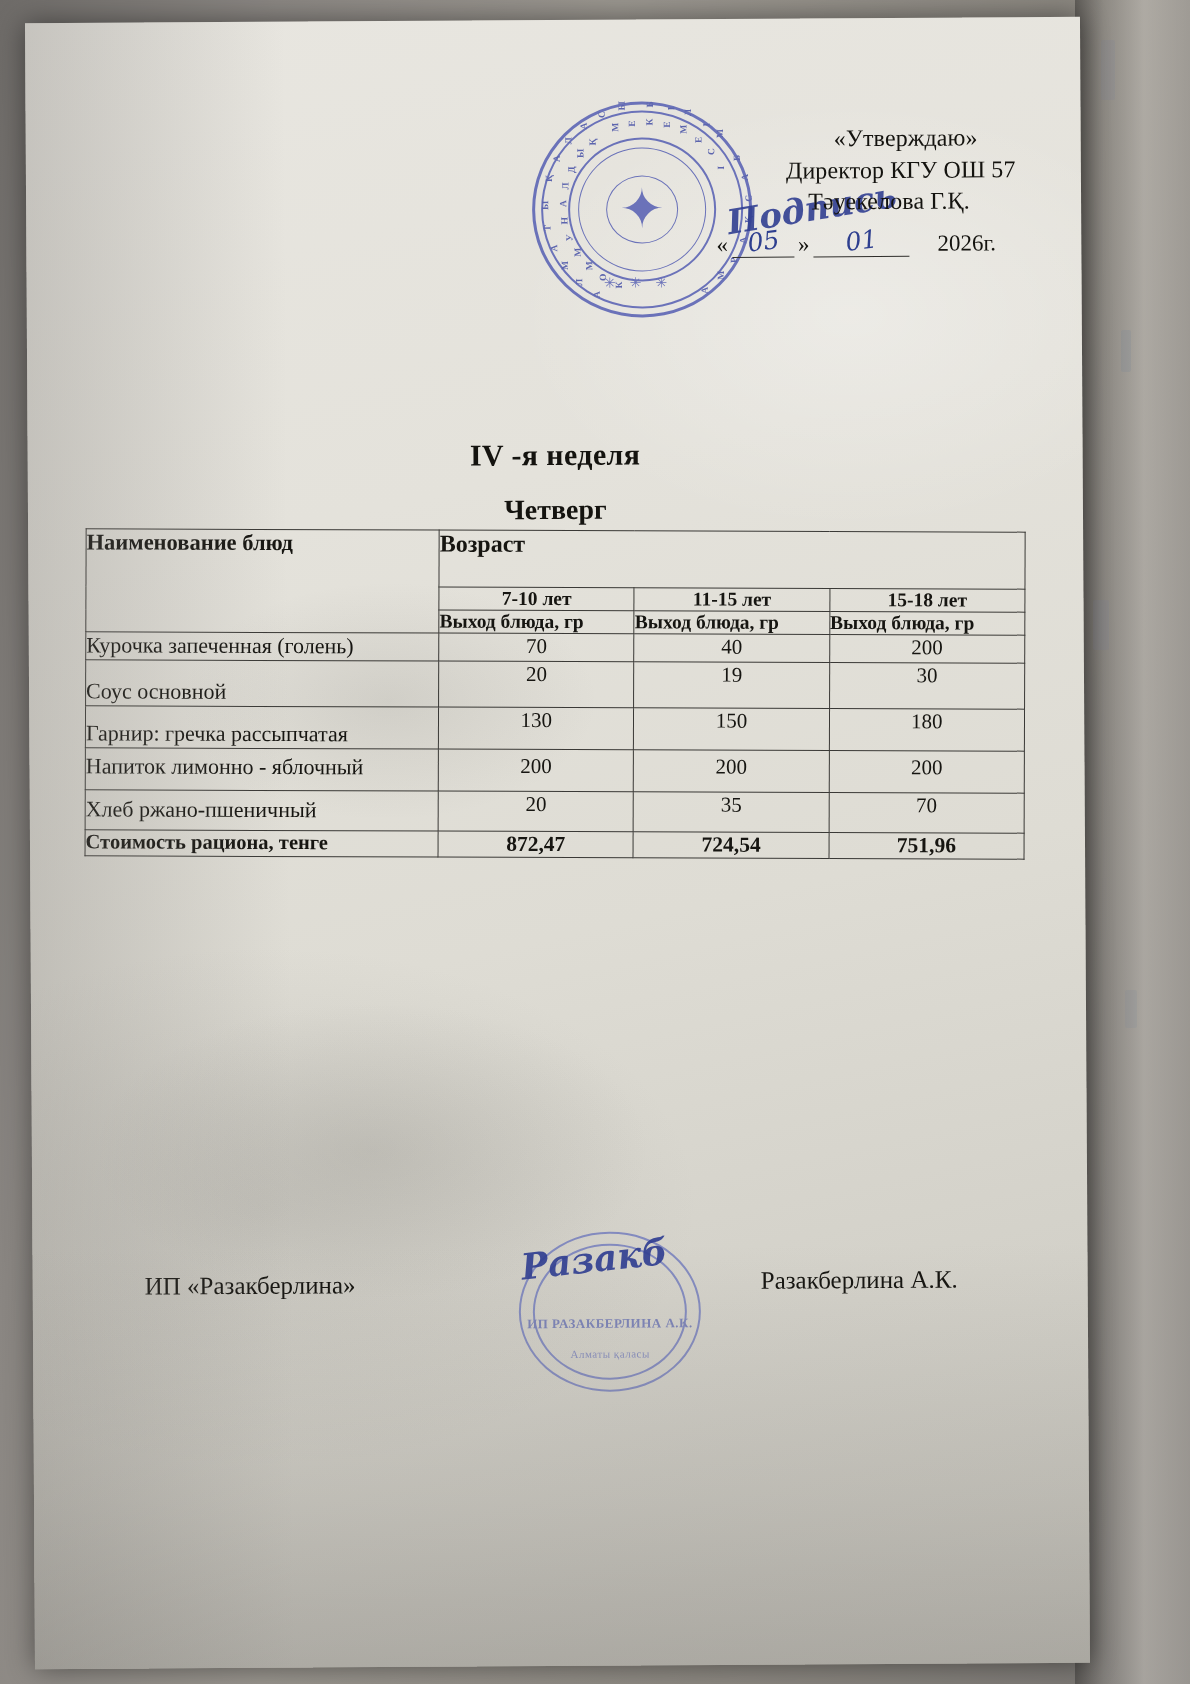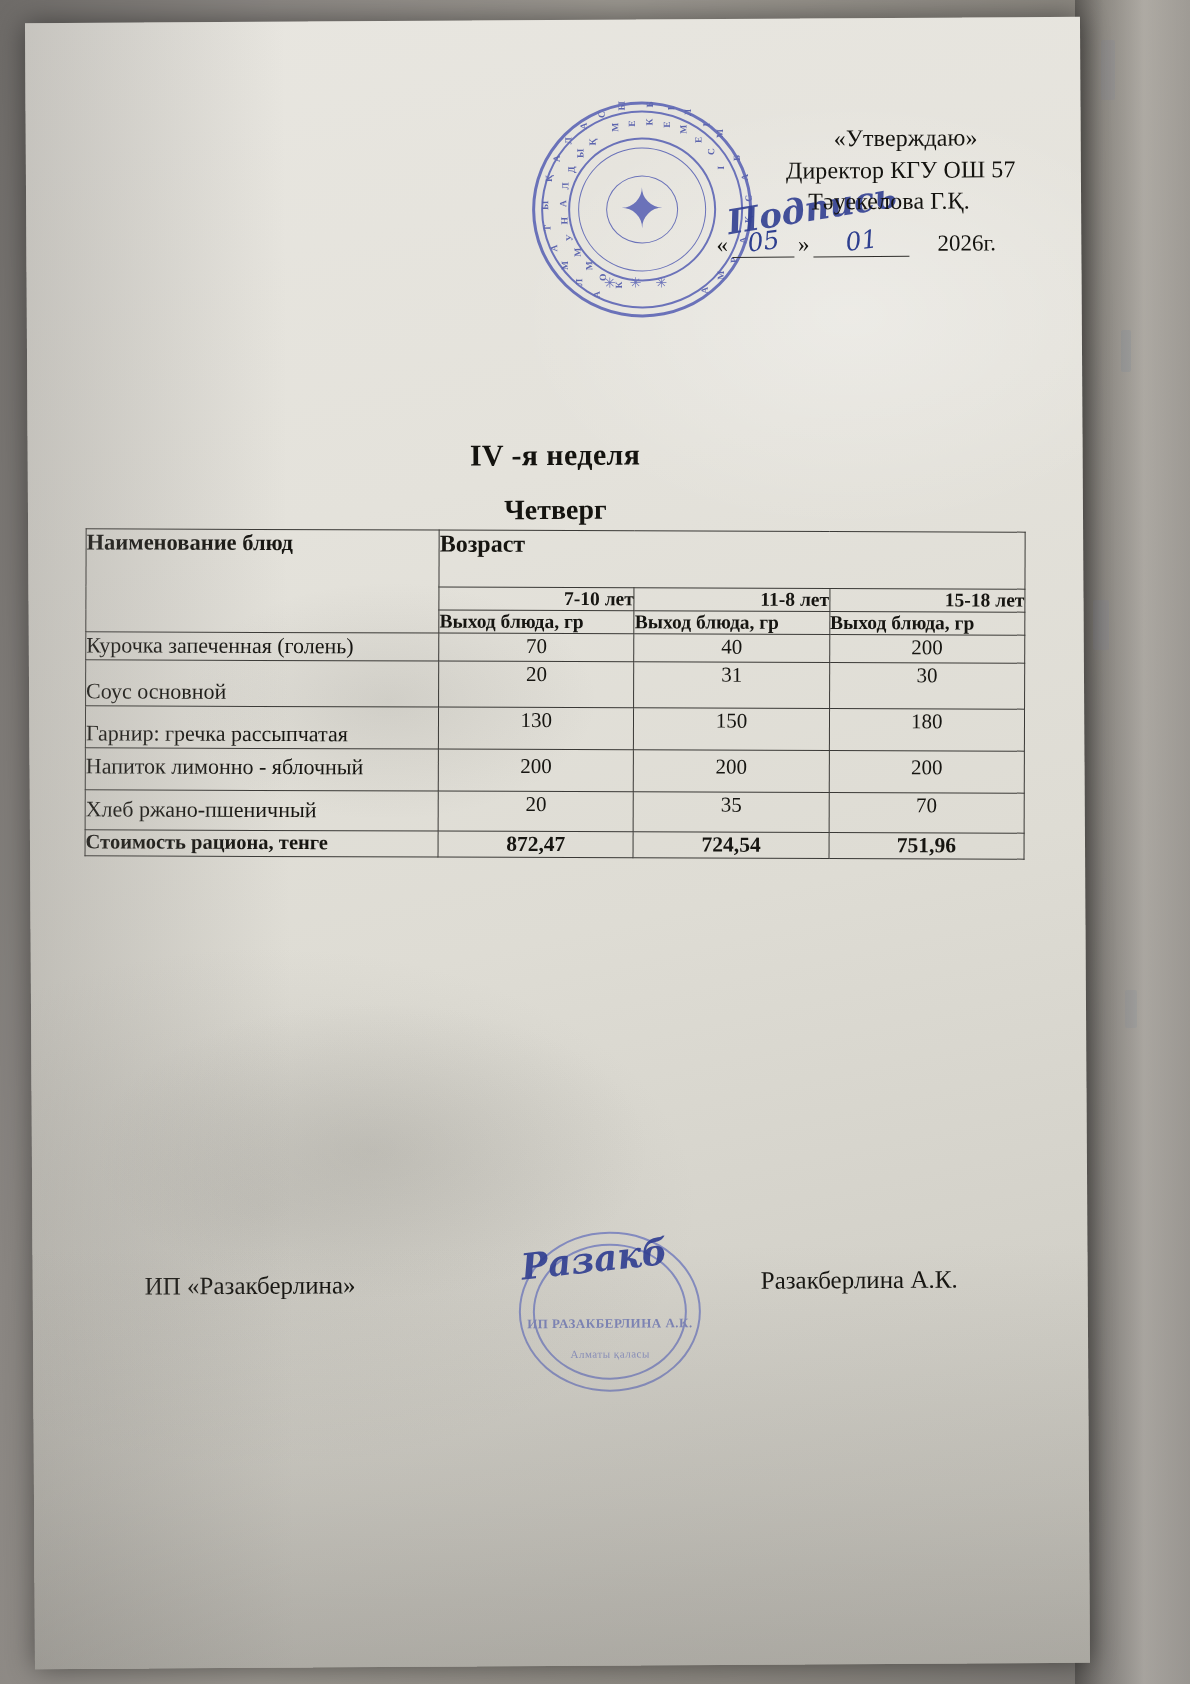--- a/index.html
+++ b/index.html
@@ -237,21 +237,21 @@
     font-weight: bold;
     font-size: 24px;
     padding: 6px 6px 6px 10px;
     vertical-align: top;
     height: 56px;
   }
   .th-agerange {
     font-weight: bold;
     font-size: 19.5px;
     padding: 3px 6px 2px 8px;
-    text-align: right;
+    text-align: center;
     white-space: nowrap;
     margin-top: 16px;
   }
   .th-out {
     font-weight: bold;
     font-size: 19.5px;
     padding: 2px 6px 3px 8px;
     text-align: left;
     white-space: nowrap;
   }
@@ -450,39 +450,39 @@
 
       <div class="tbl-wrap">
         <table class="menu">
           <tbody>
             <tr>
               <td class="c-name th-name" rowspan="3">Наименование блюд</td>
               <td class="th-age-group" colspan="3">Возраст</td>
             </tr>
             <tr>
               <td class="c-age th-agerange">7-10 лет</td>
-              <td class="c-age th-agerange">11-8 лет</td>
+              <td class="c-age th-agerange">11-15 лет</td>
               <td class="c-age th-agerange">15-18 лет</td>
             </tr>
             <tr>
               <td class="th-out">Выход блюда, гр</td>
               <td class="th-out">Выход блюда, гр</td>
               <td class="th-out">Выход блюда, гр</td>
             </tr>
 
             <tr>
               <td class="dish-name">Курочка запеченная (голень)</td>
               <td class="qty">70</td>
               <td class="qty">40</td>
               <td class="qty">200</td>
             </tr>
             <tr>
               <td class="dish-name" style="padding-top:18px">Соус основной</td>
               <td class="qty">20</td>
-              <td class="qty">31</td>
+              <td class="qty">19</td>
               <td class="qty">30</td>
             </tr>
             <tr>
               <td class="dish-name" style="padding-top:14px">Гарнир: гречка рассыпчатая</td>
               <td class="qty" style="padding-bottom:3px">130</td>
               <td class="qty" style="padding-bottom:4px">150</td>
               <td class="qty" style="padding-bottom:16px">180</td>
             </tr>
             <tr>
               <td class="dish-name two" style="padding-top:4px;padding-bottom:10px">Напиток лимонно - яблочный</td>

